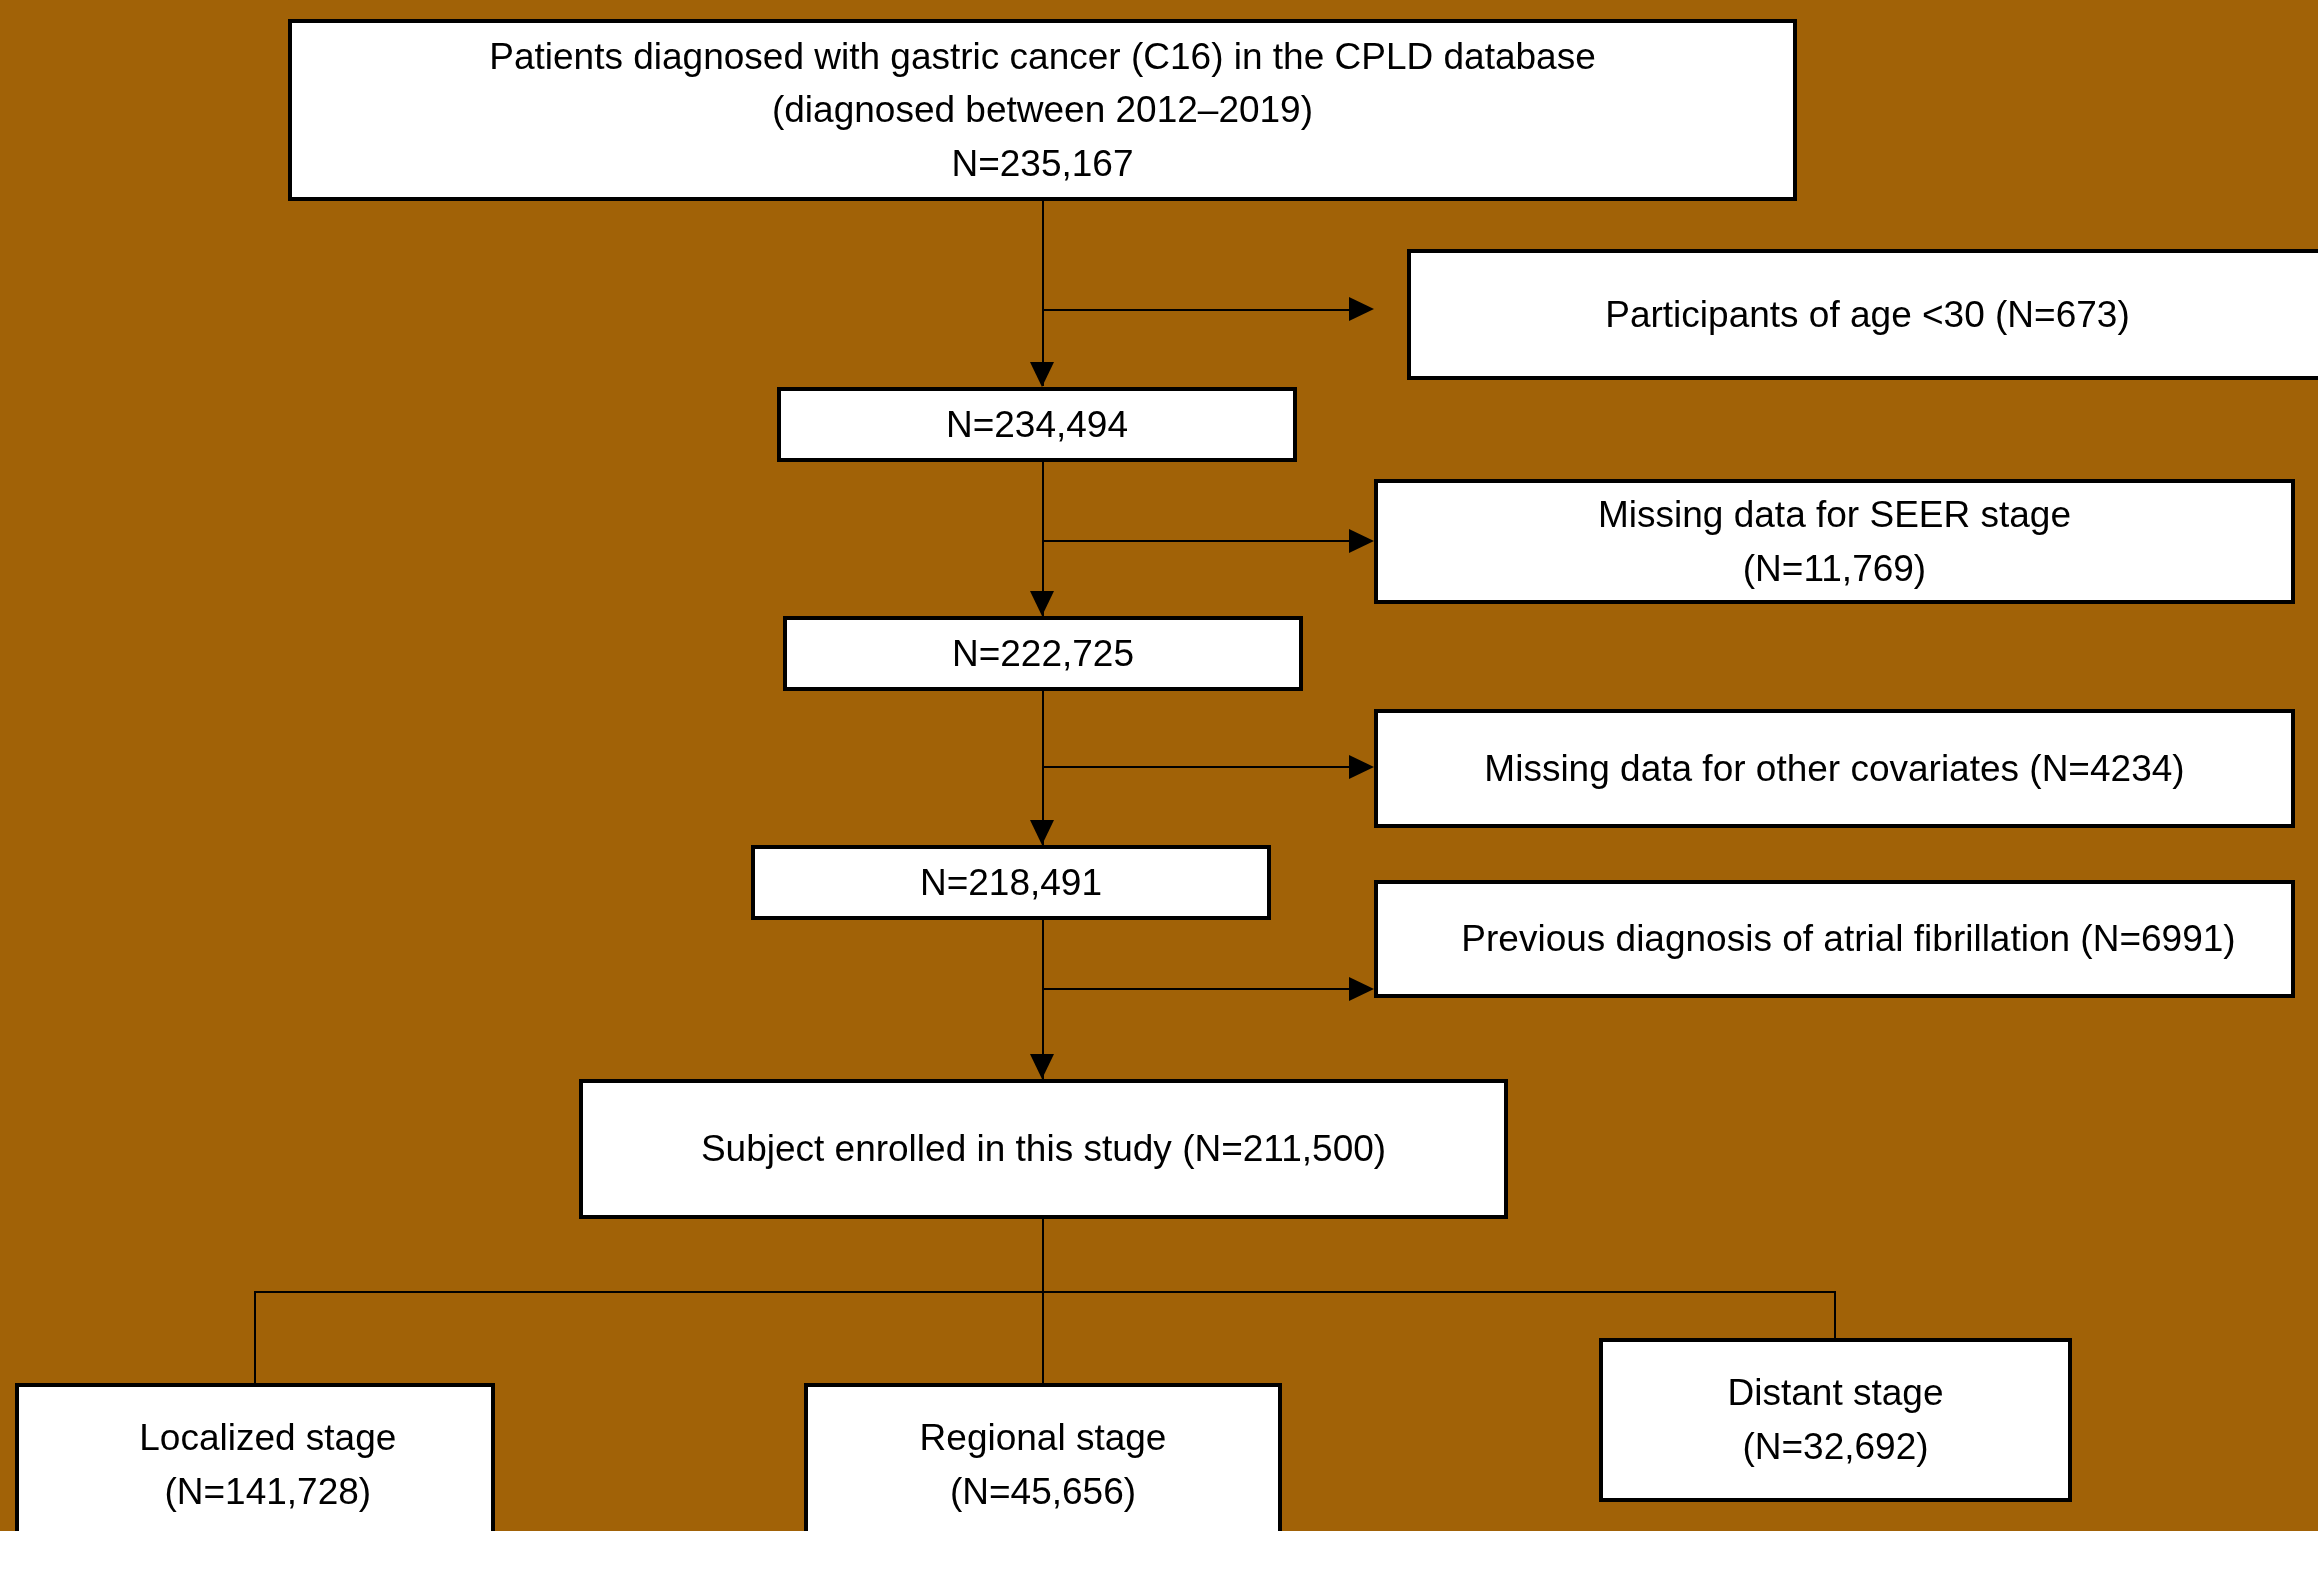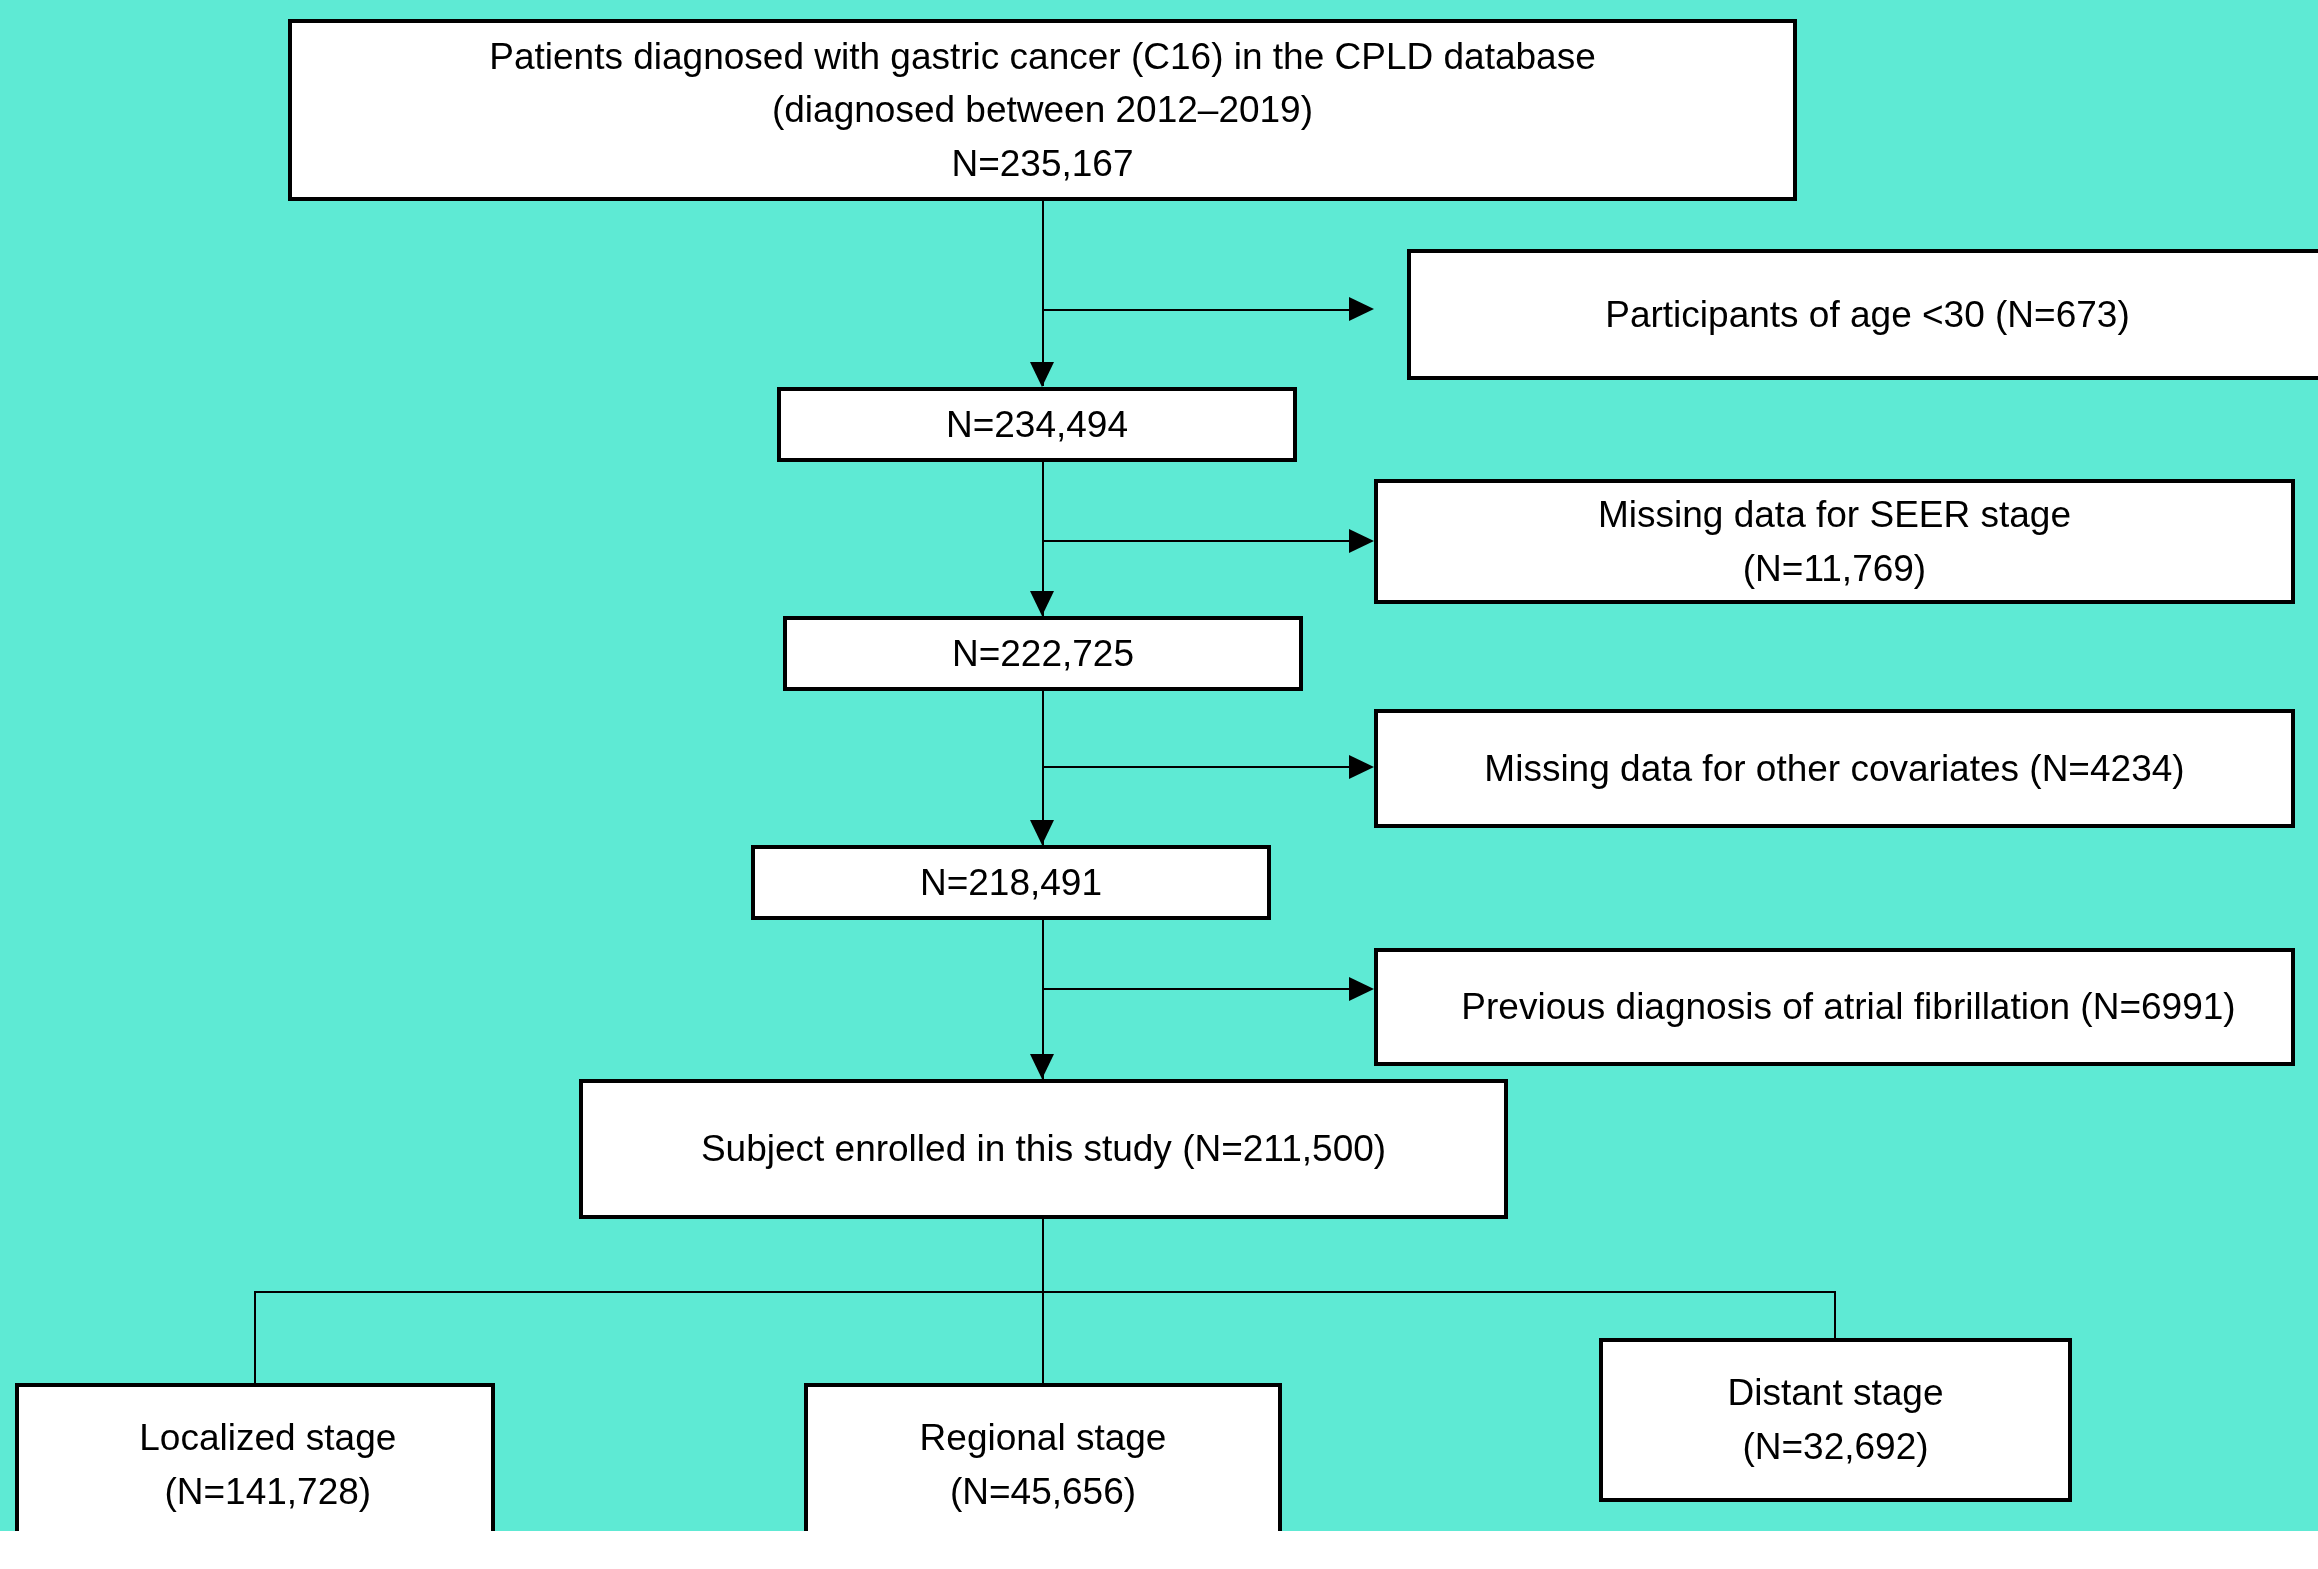--- a/index.html
+++ b/index.html
@@ -4,21 +4,21 @@
 <style>
   html, body {
     margin: 0;
     padding: 0;
     background: #ffffff;
   }
   #canvas {
     position: relative;
     width: 2319px;
     height: 1531px;
-    background: #5eead4;
+    background: #a16207;
     font-family: "Liberation Sans", sans-serif;
     font-size: 37px;
     color: #000000;
     overflow: hidden;
   }
   .box {
     position: absolute;
     box-sizing: border-box;
     border: 4.5px solid #000000;
     background: #ffffff;
@@ -61,21 +61,21 @@
   #box-source   { left: 288px;  top: 19px;   width: 1509px; height: 182px; }
   #box-step1    { left: 777px; top: 387px;  width: 520px;  height: 75px; }
   #box-step2    { left: 783px; top: 616px; width: 520px;  height: 75px; }
   #box-step3    { left: 751px; top: 845px; width: 520px;  height: 75px; }
   #box-enrolled { left: 579px; top: 1079px; width: 929px; height: 140px; }
 
   
   #box-excl-age        { left: 1374px; top: 249px;  width: 921px; height: 131px; margin-left: 33px; }
   #box-excl-seer       { left: 1374px; top: 479px;  width: 921px; height: 125px; }
   #box-excl-covariates { left: 1374px; top: 709px; width: 921px; height: 119px; }
-  #box-excl-afib       { left: 1374px; top: 948px; width: 921px; height: 118px; padding-left: 28px; }
+  #box-excl-afib       { left: 1374px; top: 880px; width: 921px; height: 118px; padding-left: 28px; }
 
   
   #box-outcome-localized { left: 15.3px;   top: 1383px; width: 480px; height: 164px; padding-left: 25px; }
   #box-outcome-regional  { left: 804px; top: 1383px; width: 478px; height: 164px; }
   #box-outcome-distant   { left: 1599px; top: 1338px; width: 473px; height: 164px; text-align: center; }
 
   
   #trunk-1 { left: 1042px; top: 201px;  height: 185px; }
   #trunk-2 { left: 1042px; top: 461px;  height: 155px; }
   #trunk-3 { left: 1042px; top: 691px; height: 154px; }

